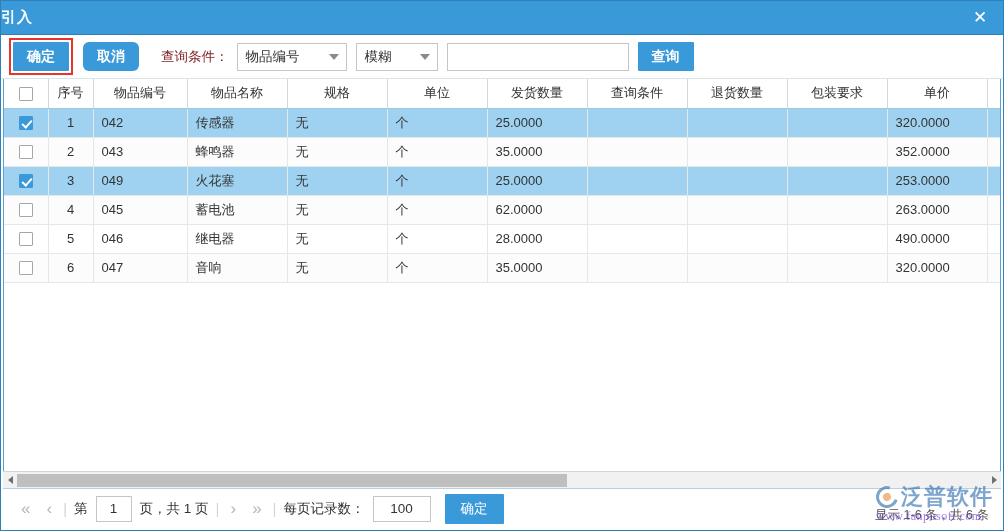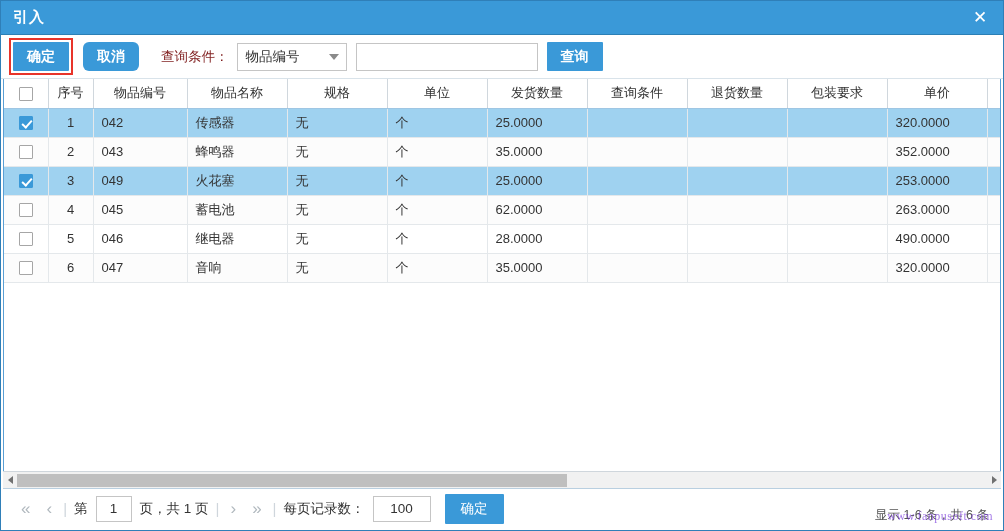--- a/index.html
+++ b/index.html
@@ -28,21 +28,21 @@
     display: flex;
     align-items: center;
     justify-content: space-between;
     flex: 0 0 auto;
     border-bottom: 1px solid #2b7fb5;
   }
   .title-text {
     color: #ffffff;
     font-size: 15px;
     font-weight: bold;
-    padding-left: 12px;
+    padding-left: 0;
     letter-spacing: 1px;
     user-select: none;
   }
   .close-btn {
     width: 46px; height: 33px;
     display: flex; align-items: center; justify-content: center;
     color: #ffffff;
     font-size: 17px;
     cursor: pointer;
   }
@@ -367,20 +367,24 @@
     </span>
     <button class="btn-primary cancel-btn">取消</button>
 
     <span class="field-label">查询条件：</span>
 
     <div class="select cond">
       <span>物品编号</span>
       <span class="caret"></span>
     </div>
 
+    <div class="select match">
+      <span>模糊</span>
+      <span class="caret"></span>
+    </div>
 
     <input class="text-input" type="text" value="" style="">
 
     <button class="btn-primary">查询</button>
   </div>
 
   <div class="grid-area">
     <table class="grid">
       <colgroup>
         <col class="col-chk">
@@ -527,17 +531,21 @@
     <span class="pg-arrow">›</span>
     <span class="pg-arrow">»</span>
     <span class="pg-sep">|</span>
     <span class="pg-text">每页记录数：</span>
     <input class="pg-input size" type="text" value="100" style="">
     <button class="footer-ok">确定</button>
 
     <span class="footer-status">显示 1-6 条，共 6 条</span>
 
     <div class="watermark">
+      <div class="wm-row">
+        <span class="wm-logo"></span>
+        <span class="wm-cn">泛普软件</span>
+      </div>
       <div class="wm-url">www.fanpusoft.com</div>
     </div>
   </div>
 
 </div>
 
 </body></html>

